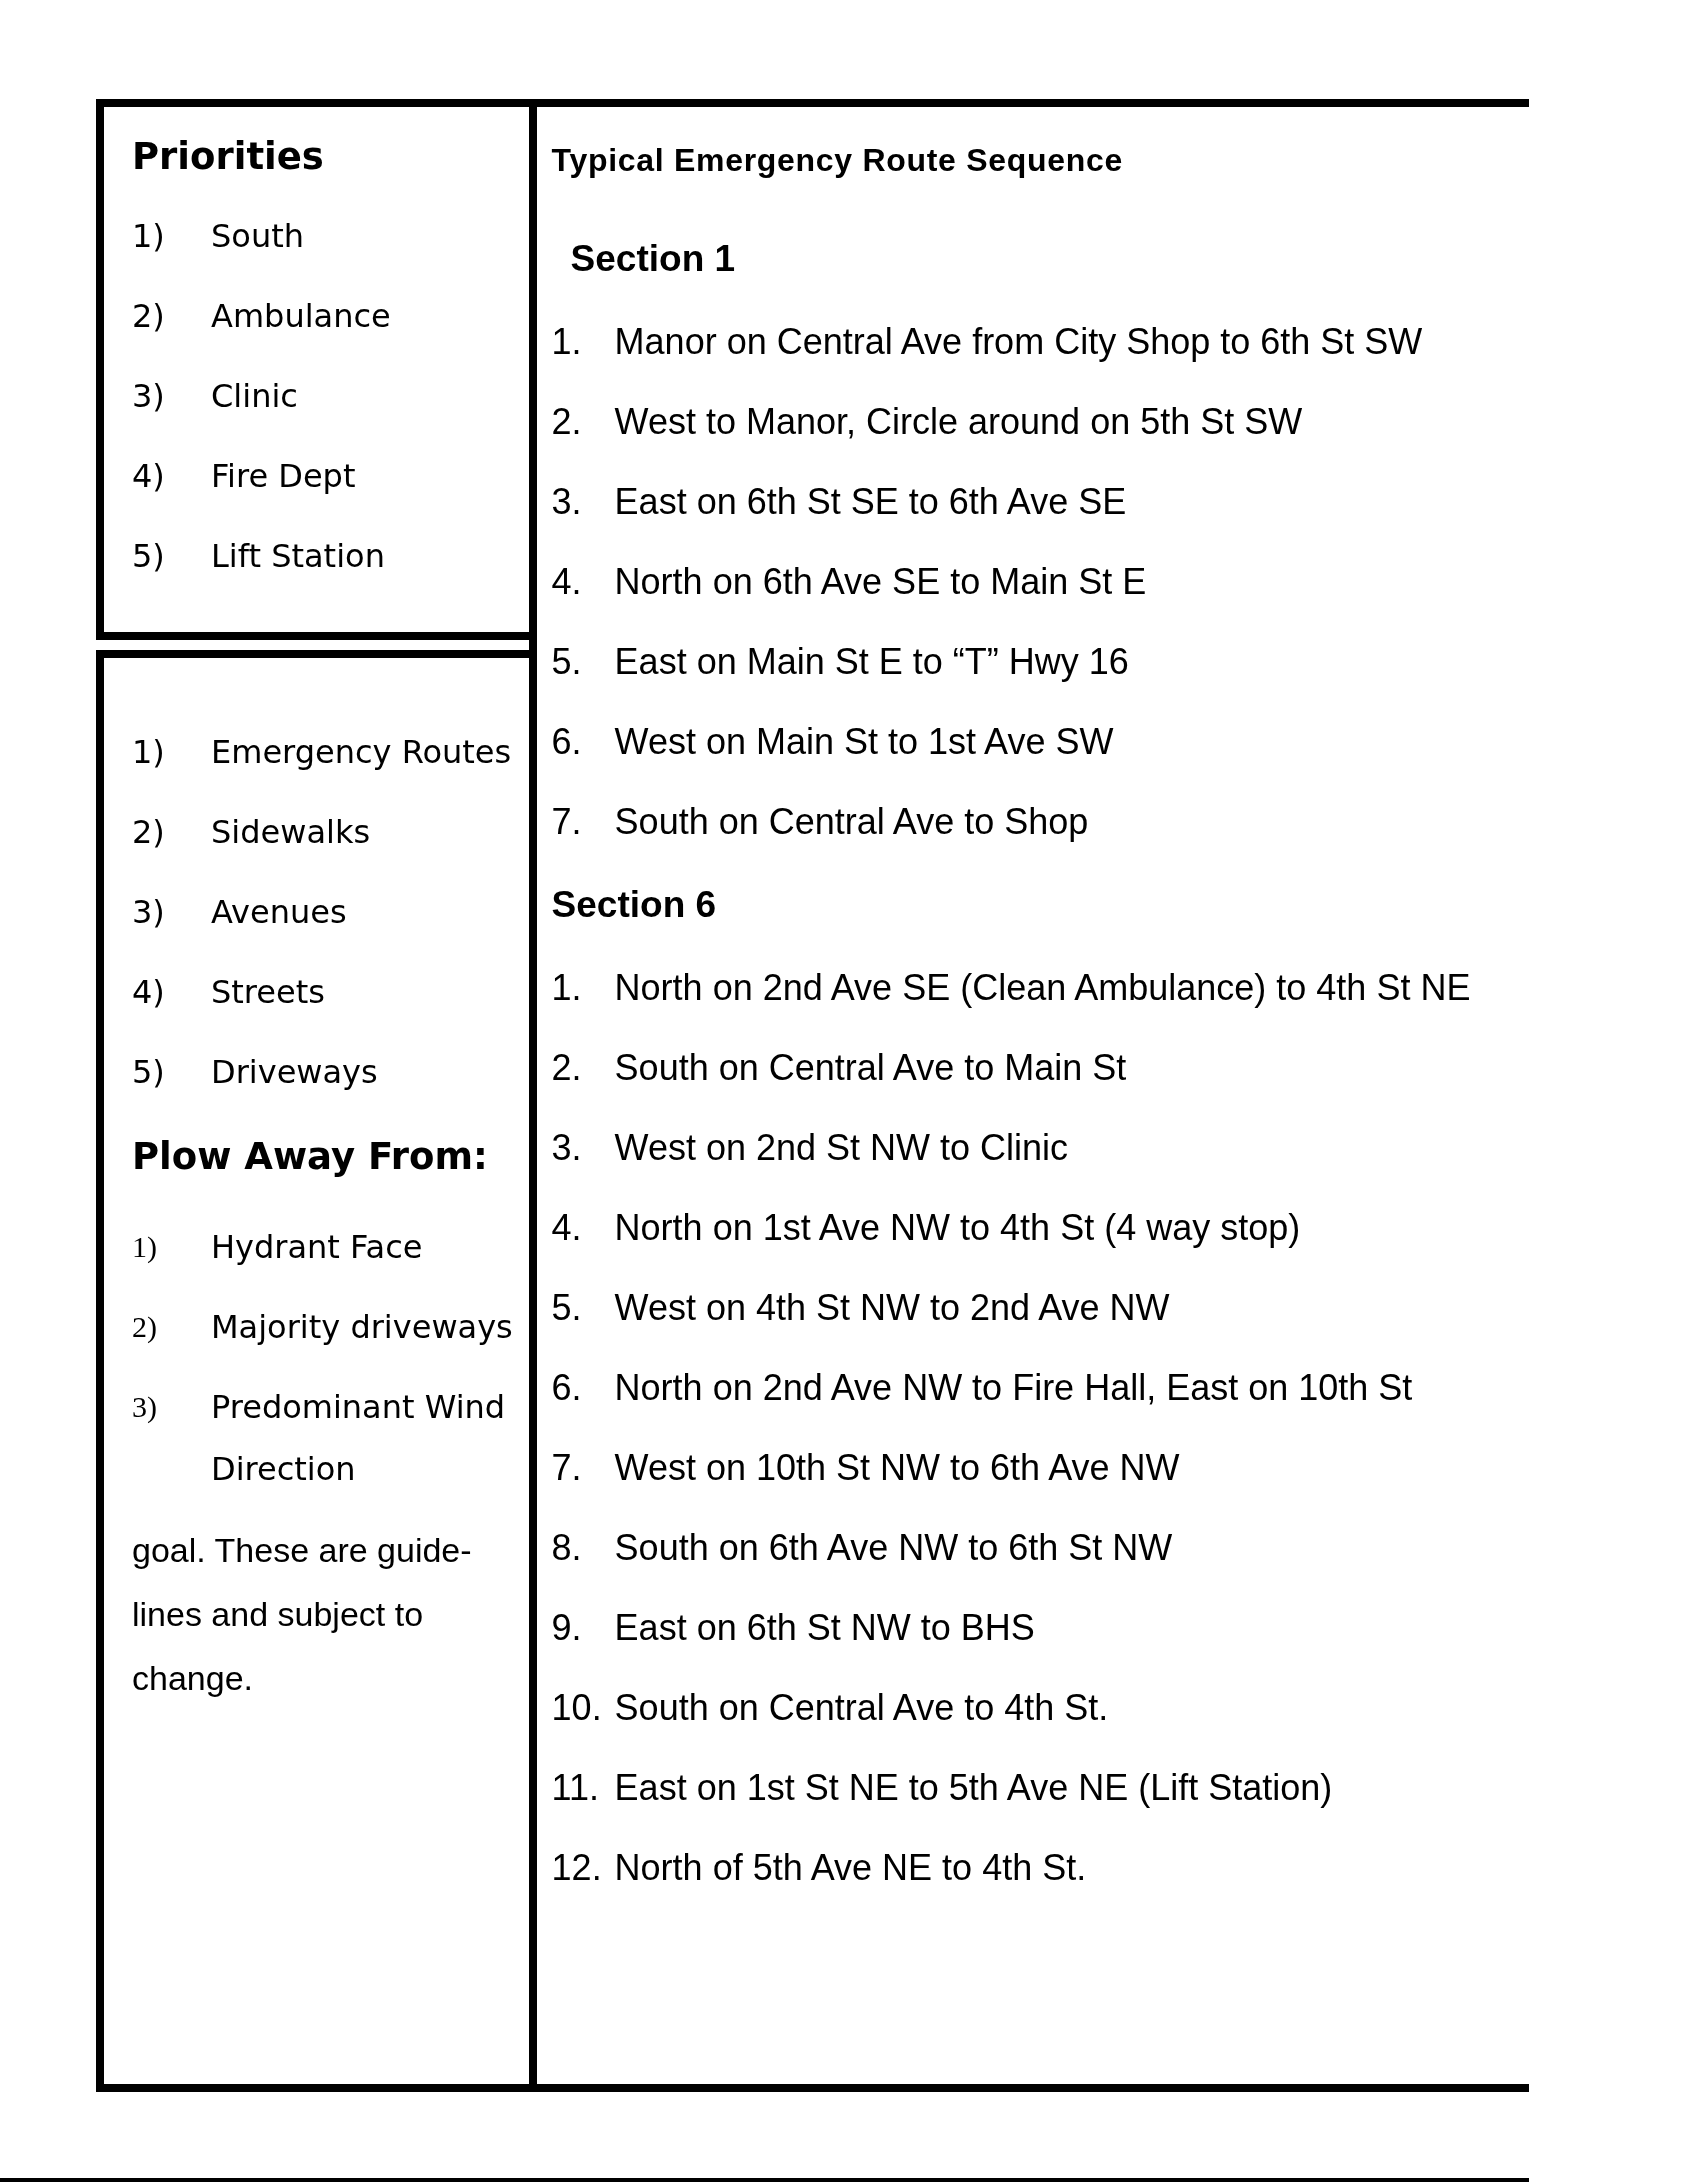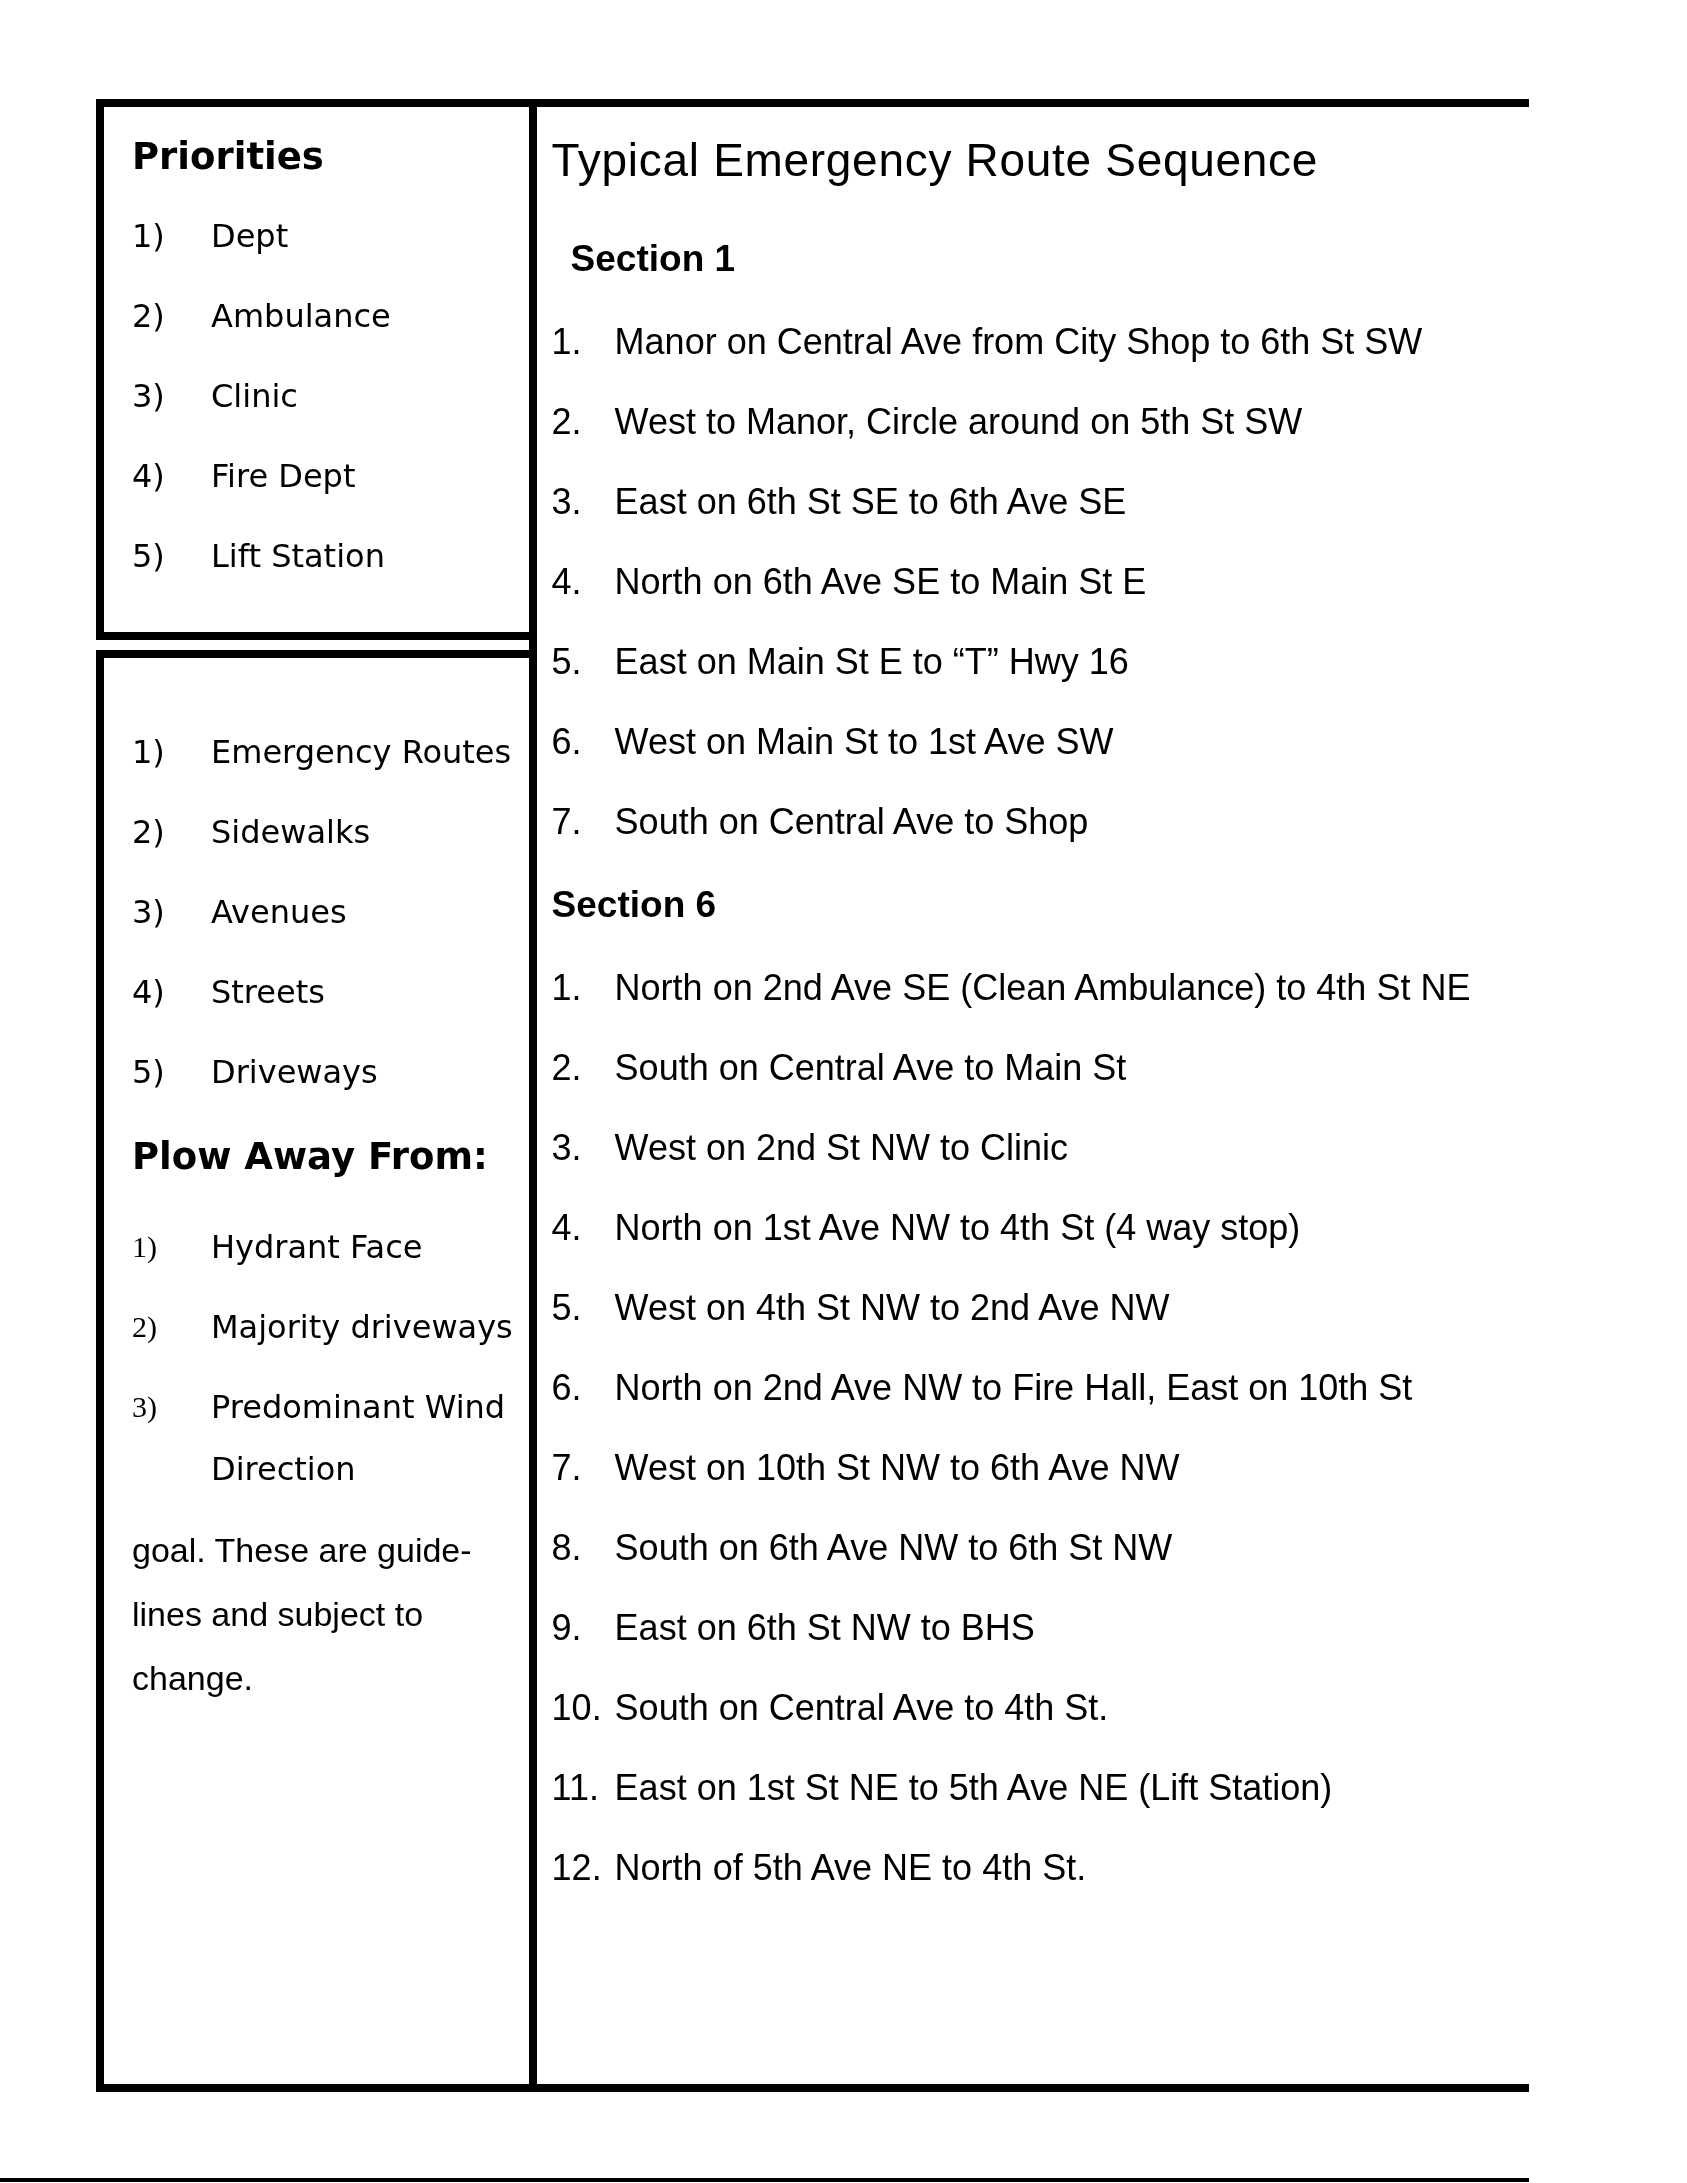--- a/index.html
+++ b/index.html
@@ -18,21 +18,21 @@
   .plist .litem{line-height:62px;margin-bottom:18px;}
   .plist .lnum{font-family:"Liberation Serif",serif;font-size:30px;}
   .plist .ltext{max-width:344px;}
   .items-a{margin-top:38px;}
   .items-b{margin-top:53px;}
   .plow-head{}
   .plist{margin-top:36px;}
   .note{font-family:"Liberation Sans",sans-serif;font-size:34px;line-height:64px;}
 
   
-  .rhead{font-family:"Liberation Sans",sans-serif;font-weight:normal;font-size:46px;line-height:46px;letter-spacing:0.7px;}
+  .rhead{font-family:"Liberation Sans",sans-serif;font-weight:bold;font-size:32px;line-height:46px;letter-spacing:0.7px;}
   .rsection{font-family:"Liberation Sans",sans-serif;font-weight:bold;font-size:37px;line-height:46px;}
   .sec1{margin-top:53px;margin-left:19px;}
   .ritems{margin-top:40px;}
   .ritem{display:flex;font-family:"Liberation Sans",sans-serif;font-size:36px;line-height:40px;margin-bottom:40px;}
   .rnum{width:63px;flex:none;}
   .rtext{flex:1;}
 
   
   .edge-bottom{position:absolute;left:0;top:2178px;width:1687px;height:4px;background:#000;}
   .edge-right{position:absolute;left:1683px;top:0;width:4px;height:152px;background:#000;}
@@ -40,21 +40,21 @@
 </head>
 <body>
 
 <div class="page">
 
   <div class="box priorities-box">
     <div class="lhead">Priorities</div>
     <div class="items-a">
       <div class="litem">
           <span class="lnum">1)</span>
-          <span class="ltext">Dept</span>
+          <span class="ltext">South</span>
         </div>
       <div class="litem">
           <span class="lnum">2)</span>
           <span class="ltext">Ambulance</span>
         </div>
       <div class="litem">
           <span class="lnum">3)</span>
           <span class="ltext">Clinic</span>
         </div>
       <div class="litem">

